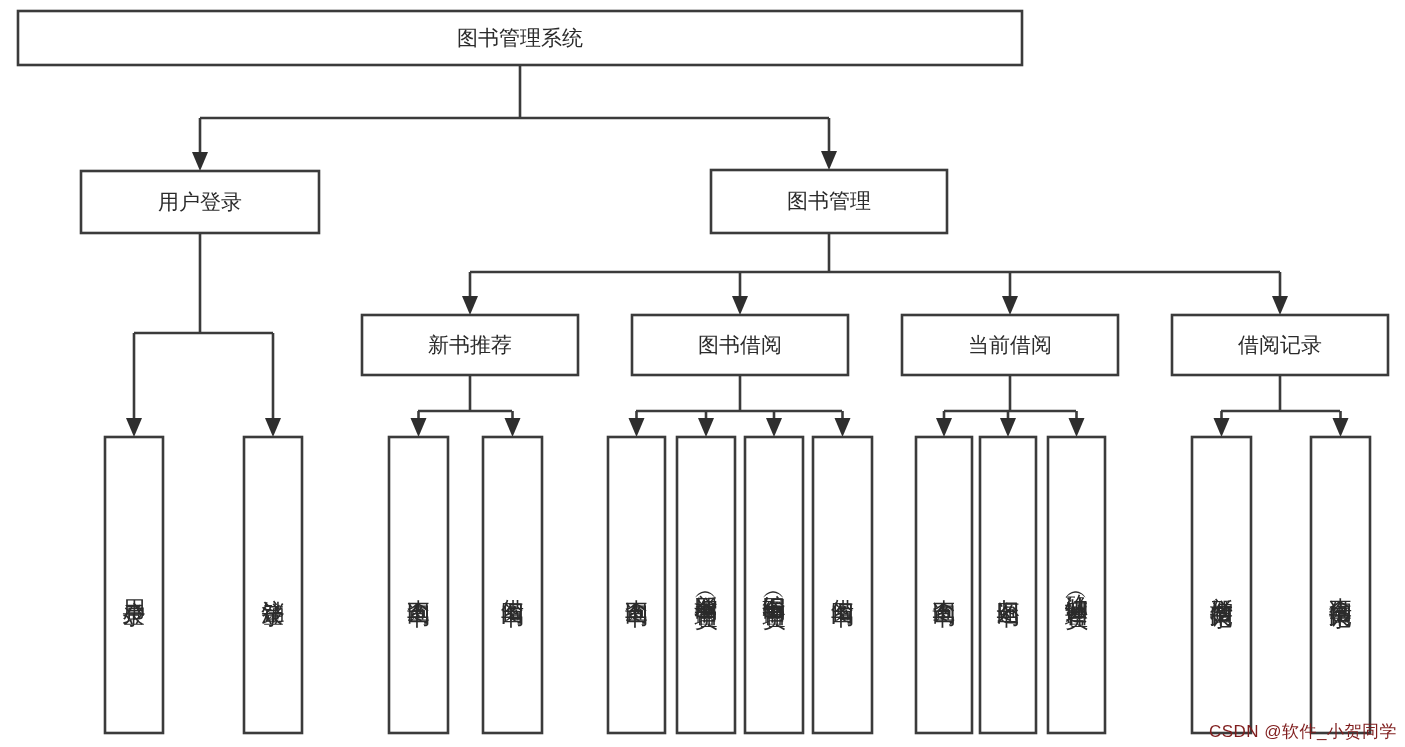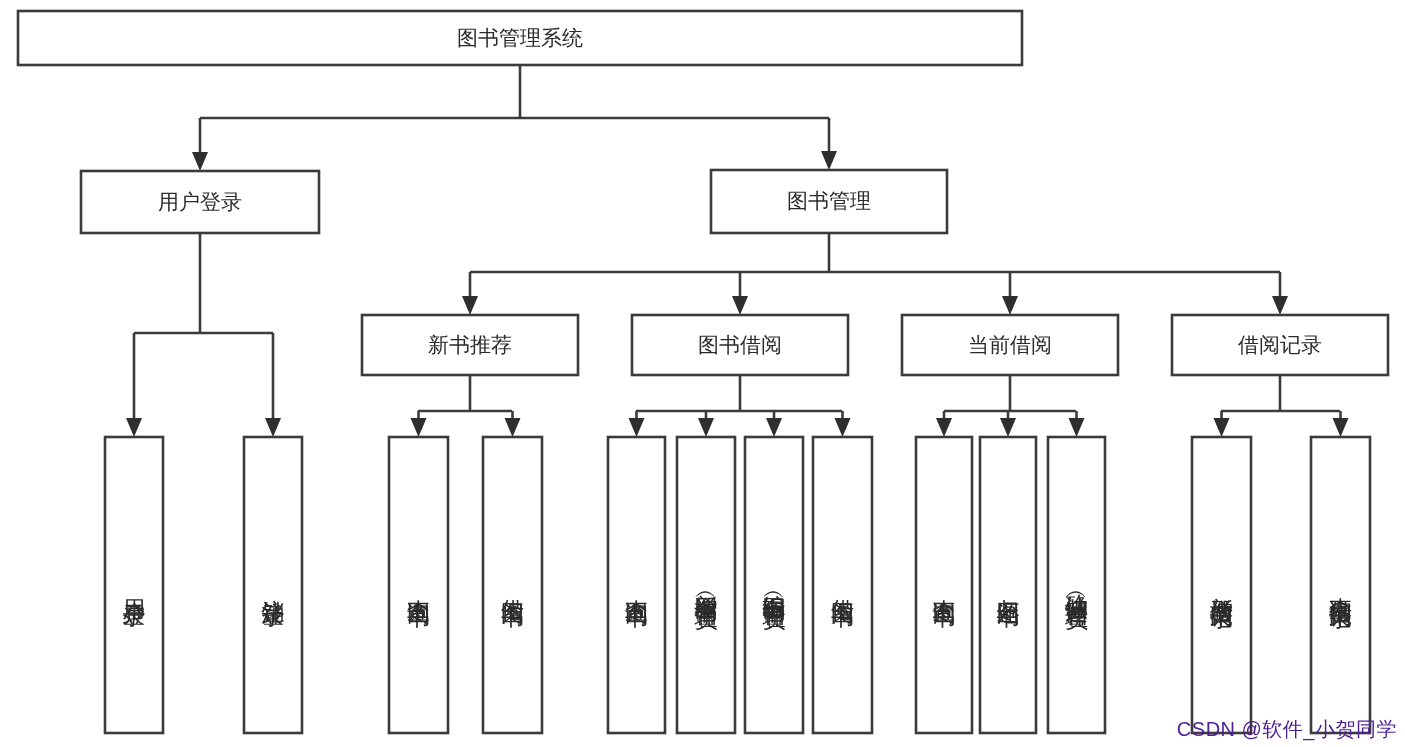--- a/index.html
+++ b/index.html
@@ -61,22 +61,22 @@
     align-items: center;
     justify-content: center;
     white-space: nowrap;
     pointer-events: none;
   }
   .watermark {
     position: absolute;
     right: 8px;
     bottom: 4px;
     font-family: "Liberation Sans", "DejaVu Sans", sans-serif;
-    font-size: 20px;
-    color: #4c1d95;
+    font-size: 17px;
+    color: #7f1d1d;
     letter-spacing: 0.5px;
     white-space: nowrap;
   }
 </style>
 </head>
 <body>
 
 <div id="diagram-root">
   <svg id="tree-svg" viewBox="0 0 1405 747" xmlns="http://www.w3.org/2000/svg">
     <defs></defs>

